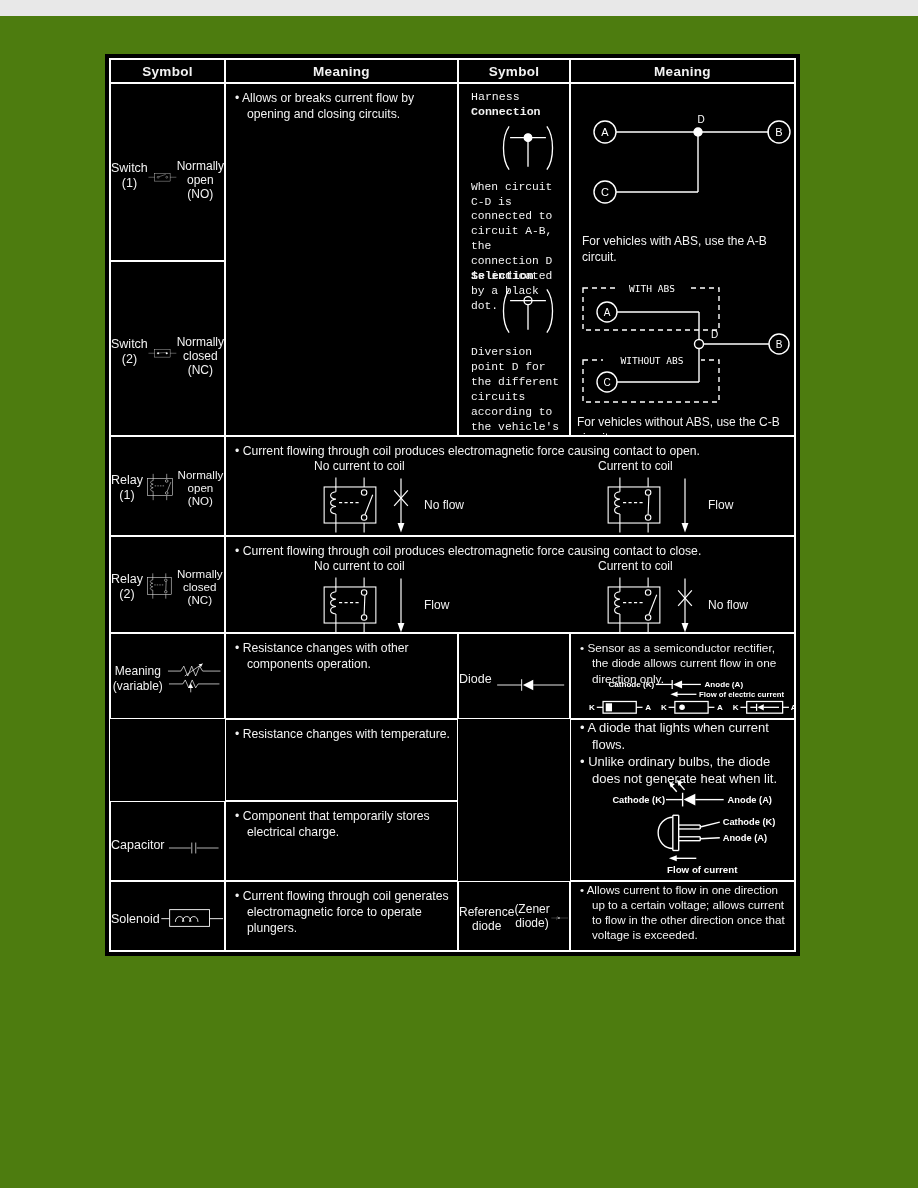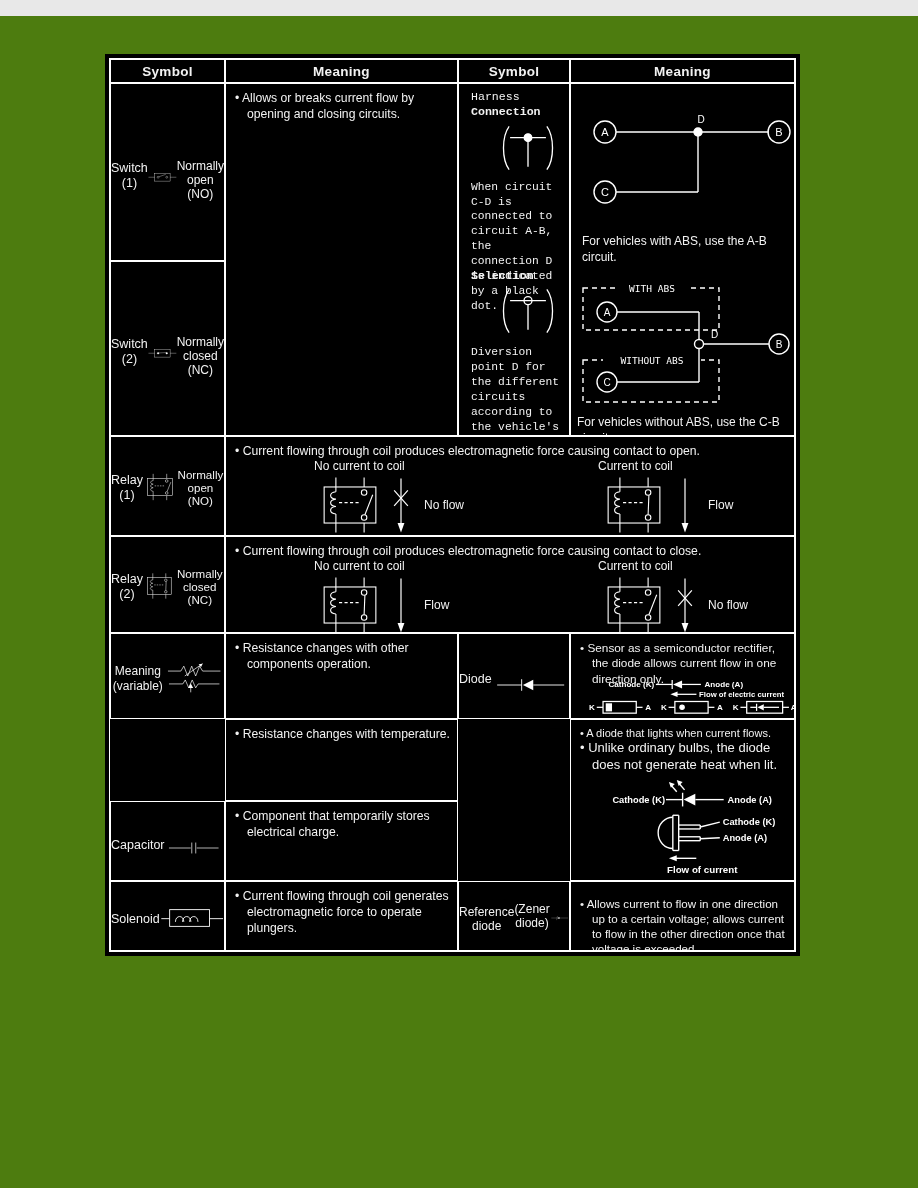--- a/index.html
+++ b/index.html
@@ -357,21 +357,21 @@
             <text x="238" y="35.5" font-size="9" font-weight="bold">A</text>
         </svg>
       </div>
 
       <div class="cell" style="grid-area:7/2">
         <p class="meaning-p">• Resistance changes with temperature.</p>
       </div>
 
 
       <div class="cell" style="grid-area:7/4/9/5">
-        <p class="meaning-p" style="font-size:11px;padding-top:6px">• A diode that lights when current flows.</p>
+        <p class="meaning-p" style="font-size:13px;padding-top:0">• A diode that lights when current flows.</p>
         <p class="meaning-p" style="font-size:13px;padding-top:0">• Unlike ordinary bulbs, the diode does not generate heat when lit.</p>
         <svg class="abs" style="left:4px;top:58px" width="225" height="98" viewBox="0 0 230 100">
           <text x="92" y="25" font-size="9.5" font-weight="bold" text-anchor="end">Cathode (K)</text>
           <line x1="104" y1="14" x2="98" y2="7"></line>
             <polygon points="96,4 102,6 98,10"></polygon>
           <line x1="112" y1="12" x2="106" y2="5"></line>
             <polygon points="104,2 110,4 106,8"></polygon>
           <line x1="93" y1="22" x2="110" y2="22"></line>
           <line x1="110" y1="15" x2="110" y2="29"></line>
           <polygon points="111,22 123,16 123,28"></polygon>
@@ -428,18 +428,18 @@
         <div class="sym-title" style="margin-top:6px;font-size:12px">Reference diode</div>
         <div class="sym-title" style="margin-top:0;font-size:12px">(Zener diode)</div>
         <svg width="100" height="26" viewBox="0 0 120 30" style="margin-top:3px">
           <line x1="8" y1="15" x2="44" y2="15"></line>
           <polyline points="49,4 44,7 44,23 39,26"></polyline>
           <polygon points="45,15 59,8 59,22"></polygon>
           <line x1="59" y1="15" x2="112" y2="15"></line>
         </svg>
       </div>
       <div class="cell" style="grid-area:9/4">
-        <p class="meaning-p" style="font-size:11.6px;padding-top:14px">• Allows current to flow in one direction up to a certain voltage; allows current to flow in the other direction once that voltage is exceeded.</p>
+        <p class="meaning-p" style="font-size:11.6px;padding-top:0">• Allows current to flow in one direction up to a certain voltage; allows current to flow in the other direction once that voltage is exceeded.</p>
       </div>
 
     </div>
   </div>
 </div>
 
 </body></html>

